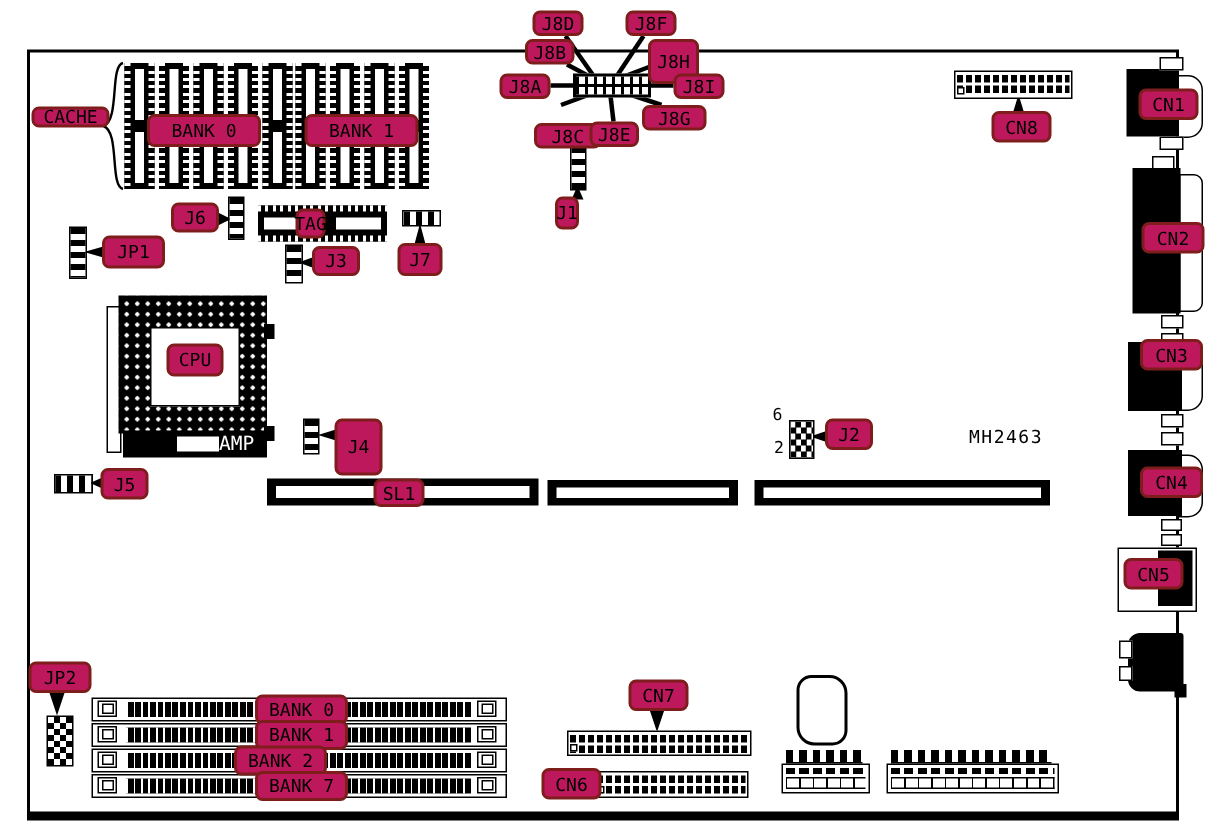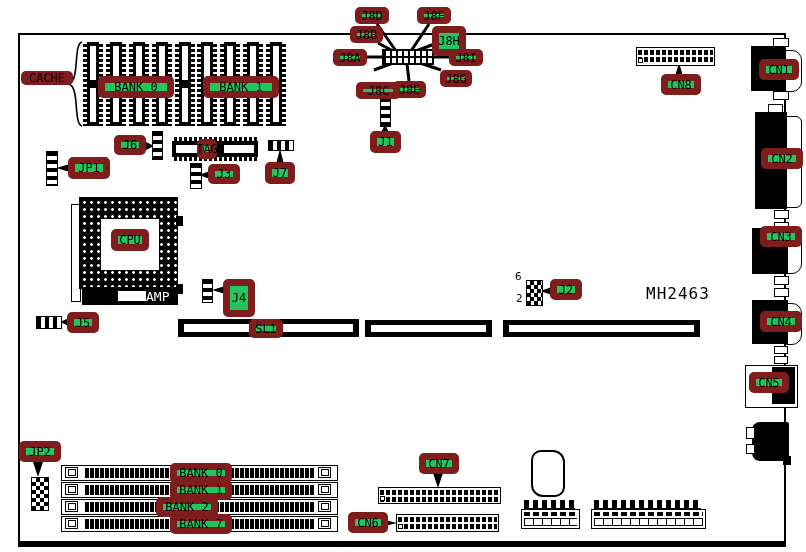--- a/index.html
+++ b/index.html
@@ -4,24 +4,24 @@
 <style>
   html,body{margin:0;padding:0;background:#fff;}
   .stage{position:relative;width:806px;height:552px;background:#fff;overflow:hidden;
          font-family:"DejaVu Sans Mono",monospace;color:#000;}
   .abs{position:absolute;}
   
   .board{position:absolute;left:18px;top:33px;width:764px;height:506px;
          border:2px solid #000;border-bottom-width:6px;z-index:0;}
   
   .lbl{position:absolute;display:flex;align-items:center;justify-content:center;
-       background:#22c55e;border:7px solid #7f1d1d;border-radius:5px;
+       background:#be185d;border:2px solid #7f1d1d;border-radius:5px;
        font-size:12px;line-height:14px;white-space:nowrap;z-index:5;box-sizing:border-box;}
   .tiny{position:absolute;font-size:11px;line-height:11px;z-index:5;}
-  .pn{position:absolute;font-size:16px;letter-spacing:1px;z-index:5;}
+  .pn{position:absolute;font-size:12px;letter-spacing:1px;z-index:5;}
   
   .chip{position:absolute;width:20px;height:84px;top:42px;background-color:#000;
     background-image:
       repeating-linear-gradient(180deg,#fff 0 2px,#000 2px 5px),
       repeating-linear-gradient(180deg,#fff 0 2px,#000 2px 5px),
       linear-gradient(#fff,#fff),
       linear-gradient(#fff,#fff);
     background-size:4px 100%,4px 100%,6px 34px,6px 34px;
     background-position:0 0,100% 0,7px 4px,7px 46px;
     background-repeat:no-repeat;z-index:3;}
@@ -187,25 +187,25 @@
   <div class="pn" style="left:646px;top:284px">MH2463</div>
 
   <div class="grid2x9"></div>
   <div class="lbl" style="left:355px;top:7px;width:34px;height:17px">J8D</div>
   <div class="lbl" style="left:417px;top:7px;width:34px;height:17px">J8F</div>
   <div class="lbl" style="left:350px;top:26px;width:33px;height:17px">J8B</div>
   <div class="lbl" style="left:432px;top:26px;width:34px;height:30px">J8H</div>
   <div class="lbl" style="left:333px;top:49px;width:34px;height:17px">J8A</div>
   <div class="lbl" style="left:449px;top:49px;width:34px;height:17px">J8I</div>
   <div class="lbl" style="left:356px;top:82px;width:45px;height:17px">J8C</div>
-  <div class="lbl" style="left:440px;top:70px;width:32px;height:17px">J8G</div>
+  <div class="lbl" style="left:428px;top:70px;width:43px;height:17px">J8G</div>
   <div class="lbl" style="left:393px;top:81px;width:33px;height:17px">J8E</div>
 
   <div class="jmpv" style="left:380px;top:97px;width:9px;height:28px"></div>
-  <div class="lbl" style="left:370px;top:131px;width:31px;height:22px">J1</div>
+  <div class="lbl" style="left:370px;top:131px;width:16px;height:22px">J1</div>
 
   <div class="hdr2" style="left:636px;top:47px;width:77px;height:17px"></div>
   <div class="lbl" style="left:661px;top:74px;width:40px;height:21px">CN8</div>
 
   <div class="dsub" style="left:784px;top:50px;width:16px;height:40px;border-radius:0 10px 10px 0"></div>
   <div class="con" style="left:751px;top:46px;width:35px;height:45px"></div>
   <div class="tab" style="left:773px;top:38px;width:16px;height:9px"></div>
   <div class="tab" style="left:773px;top:91px;width:16px;height:9px"></div>
   <div class="lbl" style="left:759px;top:59px;width:40px;height:21px">CN1</div>
 
@@ -260,21 +260,21 @@
   <div class="latch" style="left:65px;top:518px"></div>
   <div class="latch" style="left:318px;top:518px"></div>
 
   <div class="lbl" style="left:170px;top:463px;width:62px;height:20px">BANK 0</div>
   <div class="lbl" style="left:170px;top:480px;width:62px;height:20px">BANK 1</div>
   <div class="lbl" style="left:156px;top:497px;width:62px;height:20px">BANK 2</div>
   <div class="lbl" style="left:170px;top:514px;width:62px;height:20px">BANK 7</div>
 
   <div class="lbl" style="left:419px;top:453px;width:40px;height:21px">CN7</div>
   <div class="hdr2" style="left:378px;top:487px;width:121px;height:15px"></div>
-  <div class="lbl" style="left:348px;top:512px;width:40px;height:21px">CN6</div>
+  <div class="lbl" style="left:361px;top:512px;width:40px;height:21px">CN6</div>
   <div class="hdr2" style="left:396px;top:514px;width:101px;height:16px"></div>
 
   <div class="battery"></div>
   <div class="pwrpins" style="left:524px;top:500px;width:51px;height:8px"></div>
   <div class="pwr" style="left:521px;top:509px;width:57px;height:18px"></div>
   <div class="pwrpins" style="left:594px;top:500px;width:107px;height:8px"></div>
   <div class="pwr" style="left:591px;top:509px;width:113px;height:18px"></div>
 
 </div>
 

